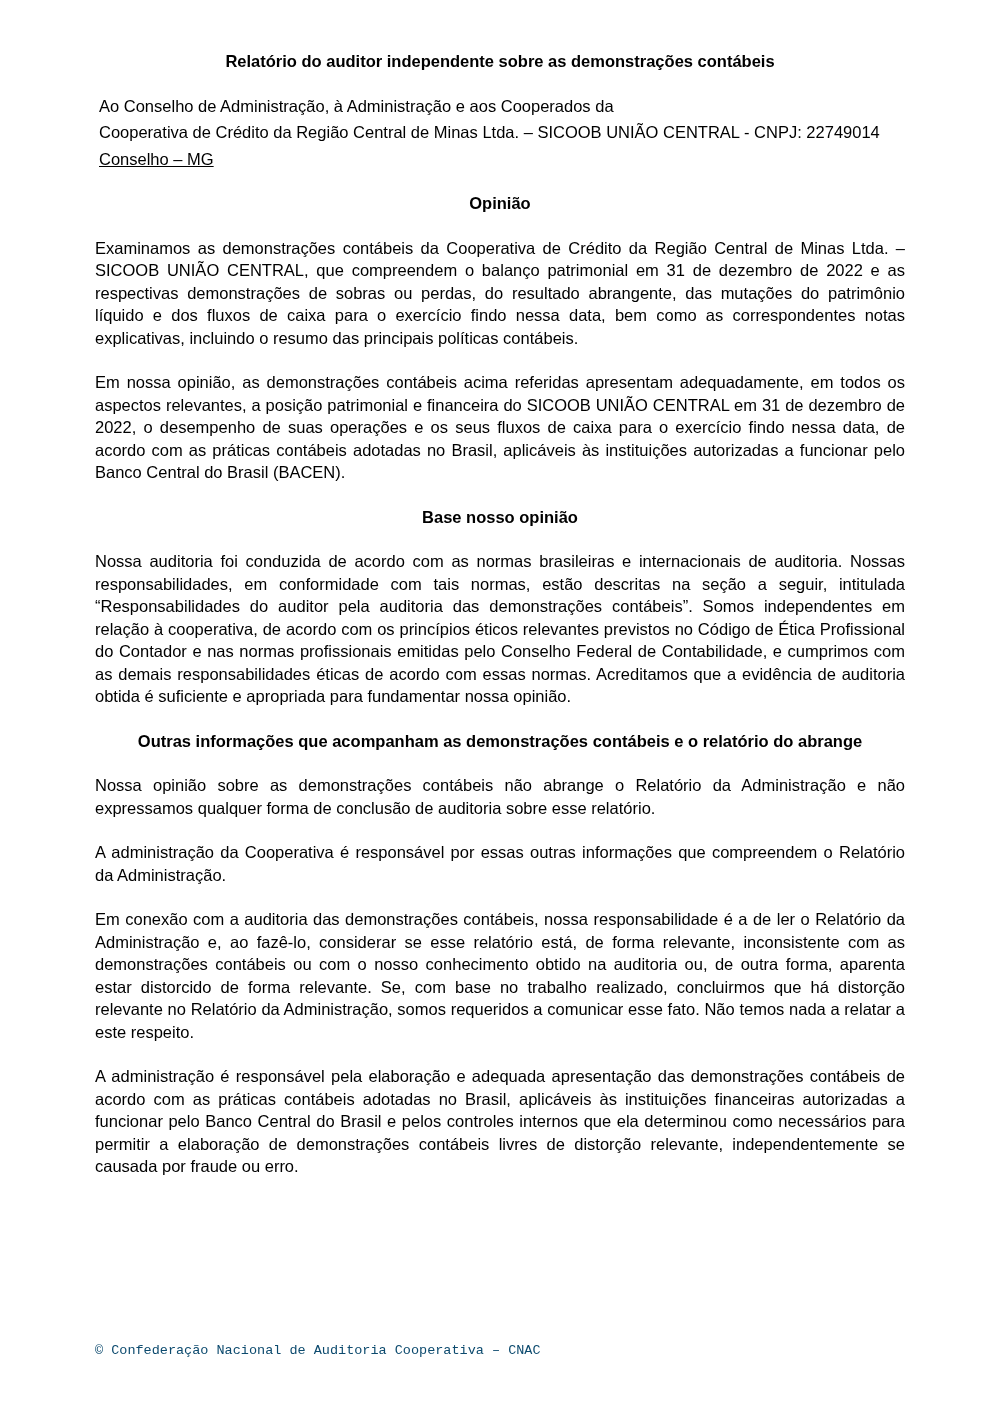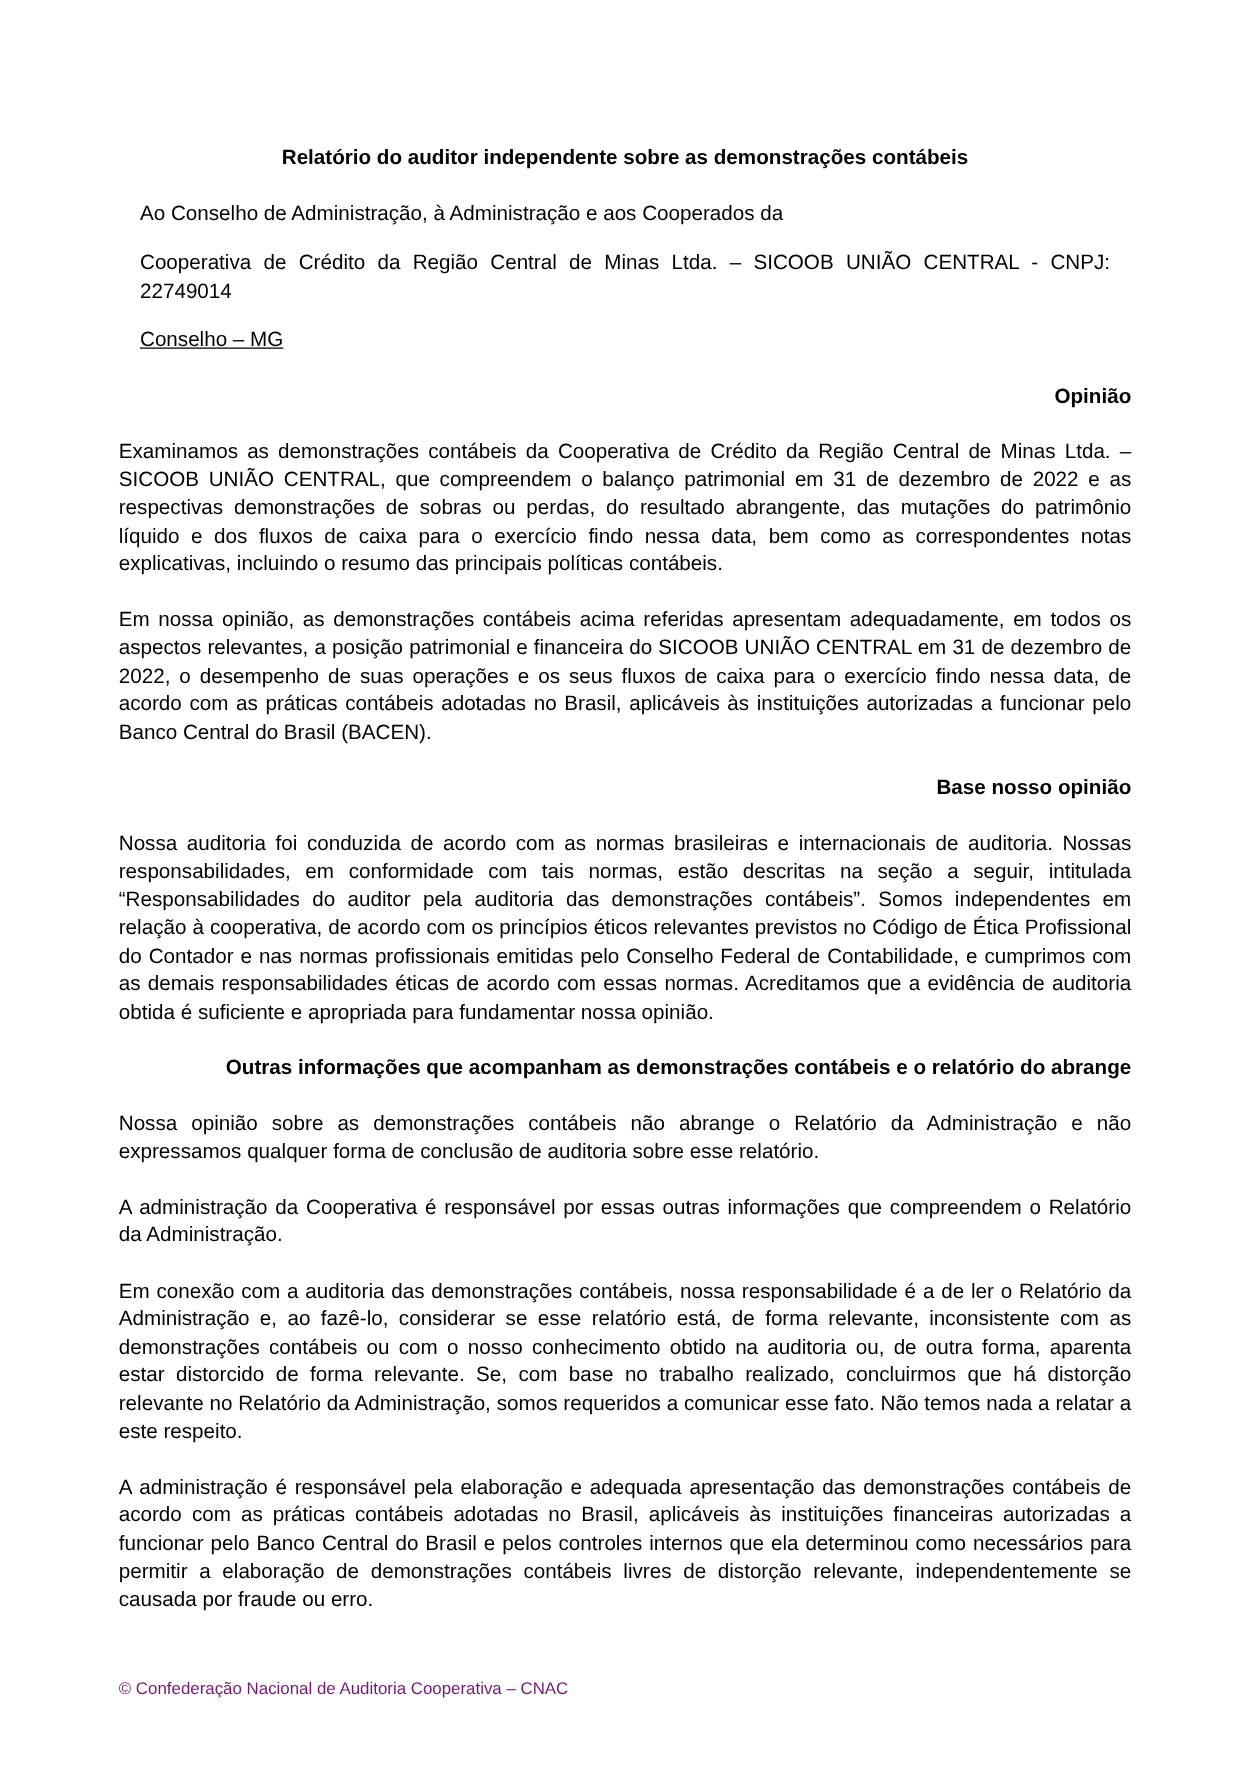--- a/index.html
+++ b/index.html
@@ -6,66 +6,67 @@
     margin: 0;
     padding: 0;
     background: #ffffff;
   }
   .page {
     position: relative;
     width: 1000px;
     height: 1414px;
     margin: 0 auto;
     box-sizing: border-box;
-    padding: 115px 95px 0 95px;
+    padding: 50px 95px 0 95px;
     background: #ffffff;
     font-family: "Liberation Sans", "DejaVu Sans", sans-serif;
     font-size: 16.5px;
     line-height: 22.5px;
     color: #000000;
   }
   .doc-title {
     margin: 0 0 22px 0;
     font-size: 16.5px;
     font-weight: bold;
     text-align: center;
   }
   .addressee p {
-    margin: 17px;
+    margin: 4px;
   }
   .addressee .justified {
     text-align: justify;
   }
   .addressee .underlined {
     text-decoration: underline;
   }
   .section-heading {
     margin: 22px 0 22px 0;
     font-size: 16.5px;
     font-weight: bold;
-    text-align: right;
+    text-align: center;
   }
   .para {
     margin: 0 0 22px 0;
     text-align: justify;
   }
   .section {
     margin: 0;
   }
   .addressee {
     margin-bottom: 22px;
   }
   .footer {
     position: absolute;
     left: 95px;
     right: 95px;
     bottom: 55px;
     font-size: 13.5px;
     line-height: 17px;
-    color: #701a75;
+    color: #0c4a6e;
+    font-family: Liberation Mono, monospace;
   }
   .footer p { margin: 0; }
 </style>
 </head>
 <body>
 
 <div class="page">
 
   <h1 class="doc-title">Relatório do auditor independente sobre as demonstrações contábeis</h1>
 

